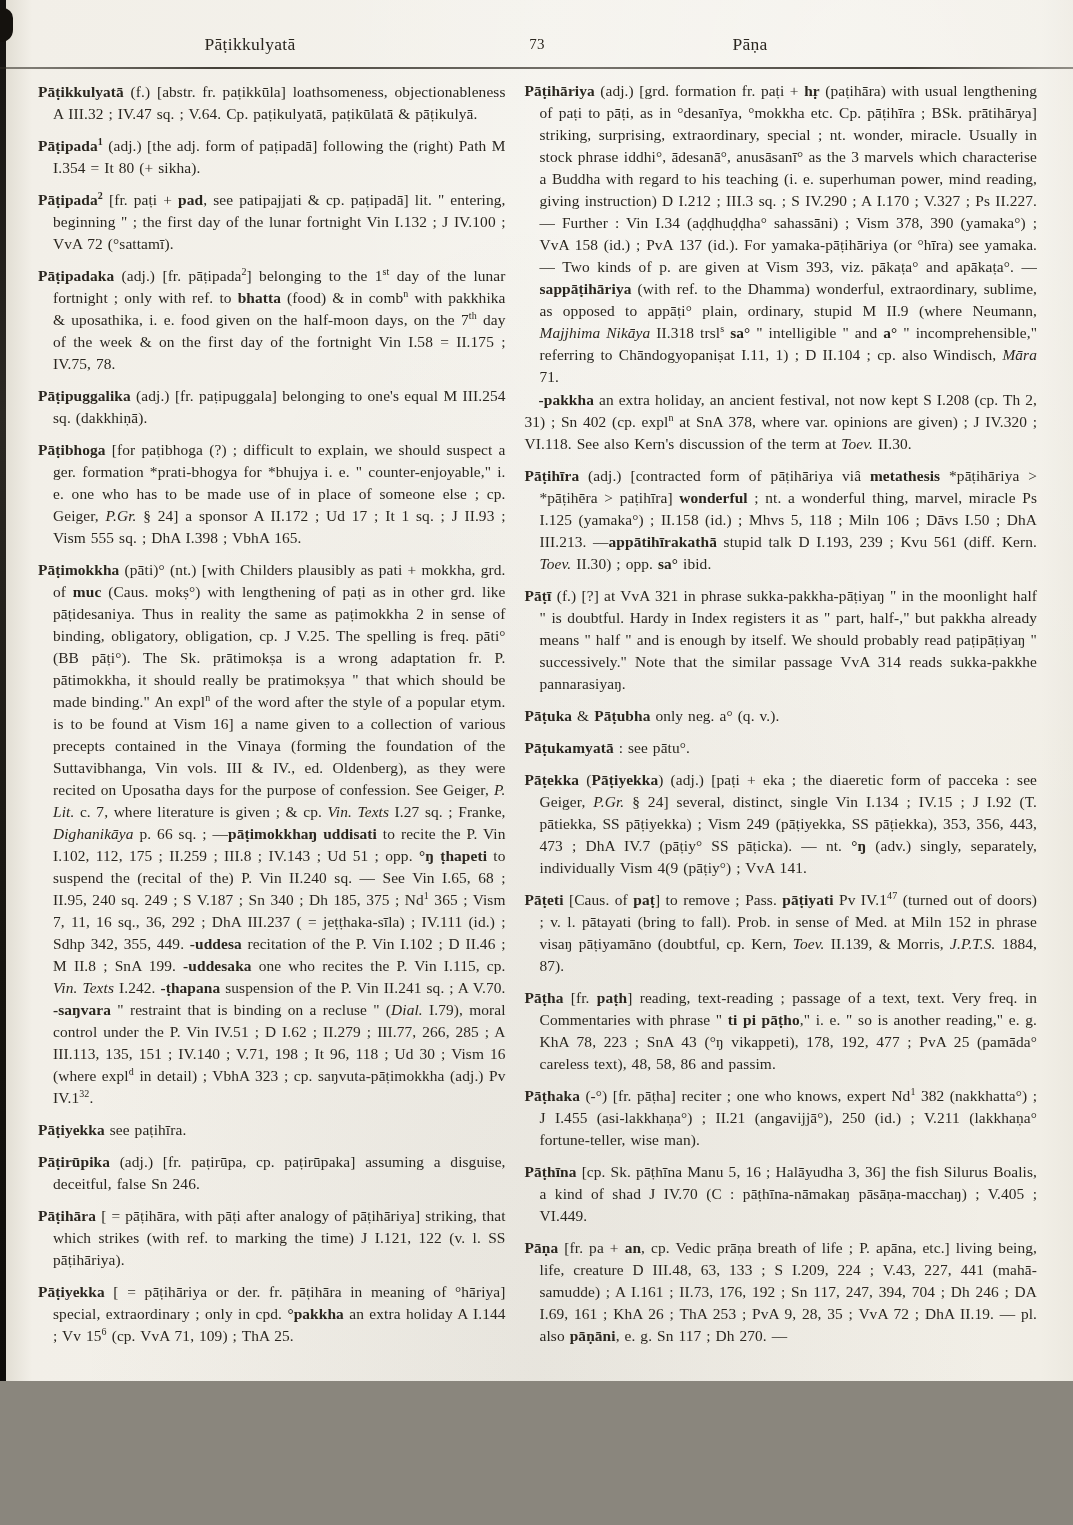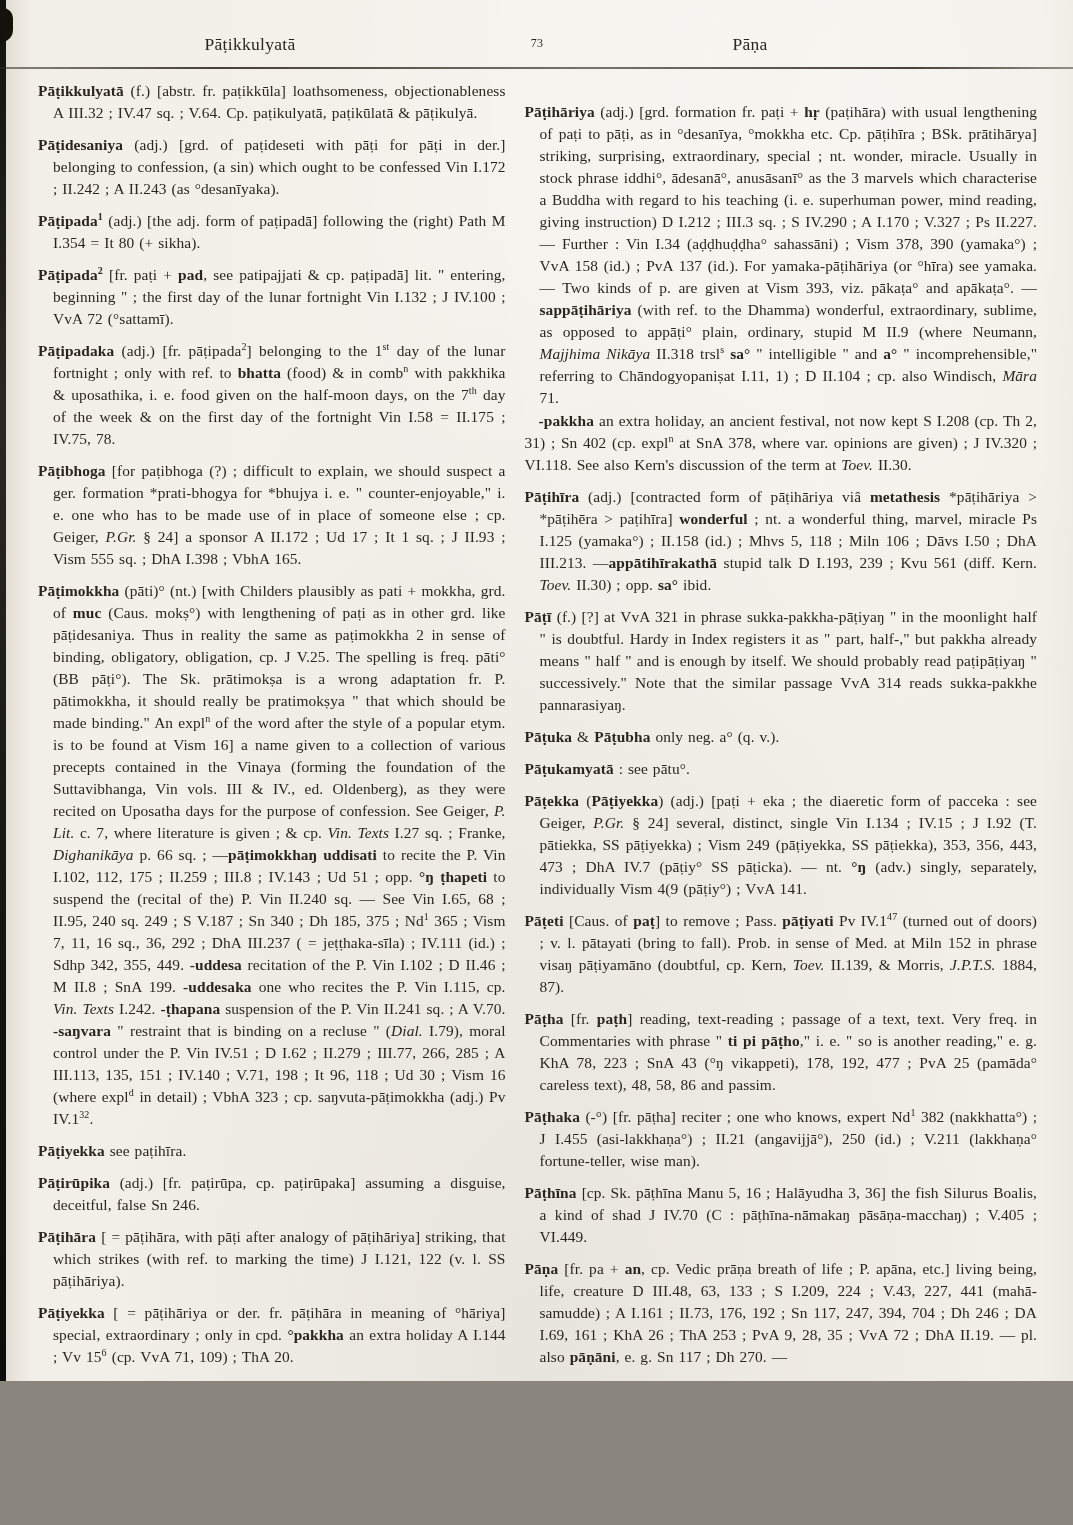--- a/index.html
+++ b/index.html
@@ -16,21 +16,21 @@
     overflow:hidden;
   }
   .scan-edge{position:absolute;left:0;top:0;width:6px;height:100%;
     background:linear-gradient(180deg,#141210,#2b2823 30%,#16140f 70%,#0e0c0a);}
   .scan-blob{position:absolute;left:0;top:8px;width:13px;height:34px;border-radius:0 10px 12px 0;
     background:#15120e;}
   header{position:absolute;top:34px;left:0;width:100%;height:26px;font-size:17.5px;letter-spacing:.3px;}
   .hw{position:absolute;transform:translateX(-50%);white-space:nowrap;}
   .hw-left{left:250px;}
   .hw-right{left:750px;}
-  .pageno{position:absolute;left:537px;transform:translateX(-50%);font-size:12px;top:2px;}
+  .pageno{position:absolute;left:537px;transform:translateX(-50%);font-size:15px;top:2px;}
   .rule{position:absolute;top:67px;left:0;width:100%;height:2px;
     background:linear-gradient(90deg,rgba(50,46,38,.55),rgba(50,46,38,.9) 20%,rgba(50,46,38,.65) 55%,rgba(50,46,38,.9) 85%,rgba(50,46,38,.5));}
   .columns{position:absolute;top:80px;left:38px;width:999px;display:flex;align-items:flex-end;}
   .col{font-size:15.4px;line-height:22px;text-align:justify;letter-spacing:.1px;word-spacing:1px;}
   .col.left{width:468px;}
   .col.right{width:513px;margin-left:8px;}
   .divider{width:2px;margin-left:9px;background:linear-gradient(180deg,rgba(40,37,30,.85),rgba(40,37,30,.55) 50%,rgba(40,37,30,.85));}
   .entry{margin:0 0 10px 0;}
   .para{margin:0;padding-left:15px;text-indent:-15px;}
   .para.sub{padding-left:0;text-indent:14px;margin-top:1px;}
@@ -49,48 +49,48 @@
     <span class="pageno">73</span>
     <span class="hw hw-right">Pāṇa</span>
   </header>
   <div class="rule"></div>
   <main class="columns">
     <section class="col left">
         <div class="entry">
           <p class="para"><b>Pāṭikkulyatā</b><span> (f.) [abstr. fr. paṭikkūla] loathsomeness, objectionableness A III.32 ; IV.47 sq. ; V.64. Cp. paṭikulyatā, paṭikūlatā &amp; pāṭikulyā.</span></p>
         </div>
         <div class="entry">
-          <p class="para"><b>Pāṭidesaniya</b><span> (adj.) [grd. of paṭideseti with pāṭi for pāṭi in der.] belonging to confession, (a sin) which ought to be confessed Vin I.172 ; II.242 ; A II.243 (as °desanīyaka).</span></p>
-        </div>
-        <div class="entry">
           <p class="para"><b>Pāṭipada</b><sup><b>1</b></sup><span> (adj.) [the adj. form of paṭipadā] following the (right) Path M I.354 = It 80 (+ sikha).</span></p>
         </div>
         <div class="entry">
           <p class="para"><b>Pāṭipada</b><sup><b>2</b></sup><span> [fr. paṭi + </span><b>pad</b><span>, see patipajjati &amp; cp. paṭipadā] lit. " entering, beginning " ; the first day of the lunar fortnight Vin I.132 ; J IV.100 ; VvA 72 (°sattamī).</span></p>
         </div>
         <div class="entry">
           <p class="para"><b>Pāṭipadaka</b><span> (adj.) [fr. pāṭipada</span><sup>2</sup><span>] belonging to the 1</span><sup>st</sup><span> day of the lunar fortnight ; only with ref. to </span><b>bhatta</b><span> (food) &amp; in comb</span><sup>n</sup><span> with pakkhika &amp; uposathika, i. e. food given on the half-moon days, on the 7</span><sup>th</sup><span> day of the week &amp; on the first day of the fortnight Vin I.58 = II.175 ; IV.75, 78.</span></p>
+        </div>
+        <div class="entry">
+          <p class="para"><b>Pāṭipuggalika</b><span> (adj.) [fr. paṭipuggala] belonging to one's equal M III.254 sq. (dakkhiṇā).</span></p>
         </div>
         <div class="entry">
           <p class="para"><b>Pāṭibhoga</b><span> [for paṭibhoga (?) ; difficult to explain, we should suspect a ger. formation *prati-bhogya for *bhujya i. e. " counter-enjoyable," i. e. one who has to be made use of in place of someone else ; cp. Geiger, </span><i>P.Gr.</i><span> § 24] a sponsor A II.172 ; Ud 17 ; It 1 sq. ; J II.93 ; Vism 555 sq. ; DhA I.398 ; VbhA 165.</span></p>
         </div>
         <div class="entry">
           <p class="para"><b>Pāṭimokkha</b><span> (pāti)° (nt.) [with Childers plausibly as pati + mokkha, grd. of </span><b>muc</b><span> (Caus. mokṣ°) with lengthening of paṭi as in other grd. like pāṭidesaniya. Thus in reality the same as paṭimokkha 2 in sense of binding, obligatory, obligation, cp. J V.25. The spelling is freq. pāti° (BB pāṭi°). The Sk. prātimokṣa is a wrong adaptation fr. P. pātimokkha, it should really be pratimokṣya " that which should be made binding." An expl</span><sup>n</sup><span> of the word after the style of a popular etym. is to be found at Vism 16] a name given to a collection of various precepts contained in the Vinaya (forming the foundation of the Suttavibhanga, Vin vols. III &amp; IV., ed. Oldenberg), as they were recited on Uposatha days for the purpose of confession. See Geiger, </span><i>P. Lit.</i><span> c. 7, where literature is given ; &amp; cp. </span><i>Vin. Texts</i><span> I.27 sq. ; Franke, </span><i>Dighanikāya</i><span> p. 66 sq. ; —</span><b>pāṭimokkhaŋ uddisati</b><span> to recite the P. Vin I.102, 112, 175 ; II.259 ; III.8 ; IV.143 ; Ud 51 ; opp. </span><b>°ŋ ṭhapeti</b><span> to suspend the (recital of the) P. Vin II.240 sq. — See Vin I.65, 68 ; II.95, 240 sq. 249 ; S V.187 ; Sn 340 ; Dh 185, 375 ; Nd</span><sup>1</sup><span> 365 ; Vism 7, 11, 16 sq., 36, 292 ; DhA III.237 ( = jeṭṭhaka-sīla) ; IV.111 (id.) ; Sdhp 342, 355, 449. </span><b>-uddesa</b><span> recitation of the P. Vin I.102 ; D II.46 ; M II.8 ; SnA 199. </span><b>-uddesaka</b><span> one who recites the P. Vin I.115, cp. </span><i>Vin. Texts</i><span> I.242. </span><b>-ṭhapana</b><span> suspension of the P. Vin II.241 sq. ; A V.70. </span><b>-saŋvara</b><span> " restraint that is binding on a recluse " (</span><i>Dial.</i><span> I.79), moral control under the P. Vin IV.51 ; D I.62 ; II.279 ; III.77, 266, 285 ; A III.113, 135, 151 ; IV.140 ; V.71, 198 ; It 96, 118 ; Ud 30 ; Vism 16 (where expl</span><sup>d</sup><span> in detail) ; VbhA 323 ; cp. saŋvuta-pāṭimokkha (adj.) Pv IV.1</span><sup>32</sup><span>.</span></p>
         </div>
         <div class="entry">
           <p class="para"><b>Pāṭiyekka</b><span> see paṭihīra.</span></p>
         </div>
         <div class="entry">
           <p class="para"><b>Pāṭirūpika</b><span> (adj.) [fr. paṭirūpa, cp. paṭirūpaka] assuming a disguise, deceitful, false Sn 246.</span></p>
         </div>
         <div class="entry">
           <p class="para"><b>Pāṭihāra</b><span> [ = pāṭihāra, with pāṭi after analogy of pāṭihāriya] striking, that which strikes (with ref. to marking the time) J I.121, 122 (v. l. SS pāṭihāriya).</span></p>
         </div>
         <div class="entry">
-          <p class="para"><b>Pāṭiyekka</b><span> [ = pāṭihāriya or der. fr. pāṭihāra in meaning of °hāriya] special, extraordinary ; only in cpd. </span><b>°pakkha</b><span> an extra holiday A I.144 ; Vv 15</span><sup>6</sup><span> (cp. VvA 71, 109) ; ThA 20.</span></p>
+          <p class="para"><b>Pāṭiyekka</b><span> [ = pāṭihāriya or der. fr. pāṭihāra in meaning of °hāriya] special, extraordinary ; only in cpd. </span><b>°pakkha</b><span> an extra holiday A I.144 ; Vv 15</span><sup>6</sup><span> (cp. VvA 71, 109) ; ThA 25.</span></p>
         </div>
       </section>
     <div class="divider"></div>
     <section class="col right">
         <div class="entry">
           <p class="para"><b>Pāṭihāriya</b><span> (adj.) [grd. formation fr. paṭi + </span><b>hṛ</b><span> (paṭihāra) with usual lengthening of paṭi to pāṭi, as in °desanīya, °mokkha etc. Cp. pāṭihīra ; BSk. prātihārya] striking, surprising, extraordinary, special ; nt. wonder, miracle. Usually in stock phrase iddhi°, ādesanā°, anusāsanī° as the 3 marvels which characterise a Buddha with regard to his teaching (i. e. superhuman power, mind reading, giving instruction) D I.212 ; III.3 sq. ; S IV.290 ; A I.170 ; V.327 ; Ps II.227. — Further : Vin I.34 (aḍḍhuḍḍha° sahassāni) ; Vism 378, 390 (yamaka°) ; VvA 158 (id.) ; PvA 137 (id.). For yamaka-pāṭihāriya (or °hīra) see yamaka. — Two kinds of p. are given at Vism 393, viz. pākaṭa° and apākaṭa°. —</span><b>sappāṭihāriya</b><span> (with ref. to the Dhamma) wonderful, extraordinary, sublime, as opposed to appāṭi° plain, ordinary, stupid M II.9 (where Neumann, </span><i>Majjhima Nikāya</i><span> II.318 trsl</span><sup>s</sup><span> </span><b>sa°</b><span> " intelligible " and </span><b>a°</b><span> " incomprehensible," referring to Chāndogyopaniṣat I.11, 1) ; D II.104 ; cp. also Windisch, </span><i>Māra</i><span> 71.</span></p>
           <p class="para sub"><b>-pakkha</b><span> an extra holiday, an ancient festival, not now kept S I.208 (cp. Th 2, 31) ; Sn 402 (cp. expl</span><sup>n</sup><span> at SnA 378, where var. opinions are given) ; J IV.320 ; VI.118. See also Kern's discussion of the term at </span><i>Toev.</i><span> II.30.</span></p>
         </div>
         <div class="entry">
           <p class="para"><b>Pāṭihīra</b><span> (adj.) [contracted form of pāṭihāriya viâ </span><b>metathesis</b><span> *pāṭihāriya &gt; *pāṭihēra &gt; paṭihīra] </span><b>wonderful</b><span> ; nt. a wonderful thing, marvel, miracle Ps I.125 (yamaka°) ; II.158 (id.) ; Mhvs 5, 118 ; Miln 106 ; Dāvs I.50 ; DhA III.213. —</span><b>appātihīrakathā</b><span> stupid talk D I.193, 239 ; Kvu 561 (diff. Kern. </span><i>Toev.</i><span> II.30) ; opp. </span><b>sa°</b><span> ibid.</span></p>

